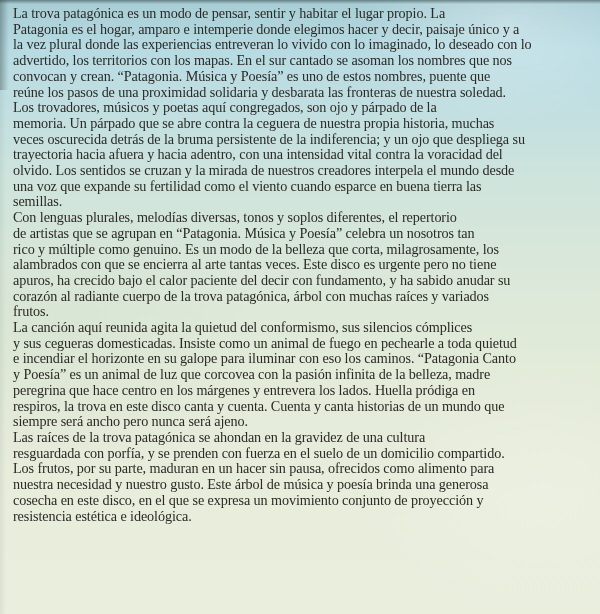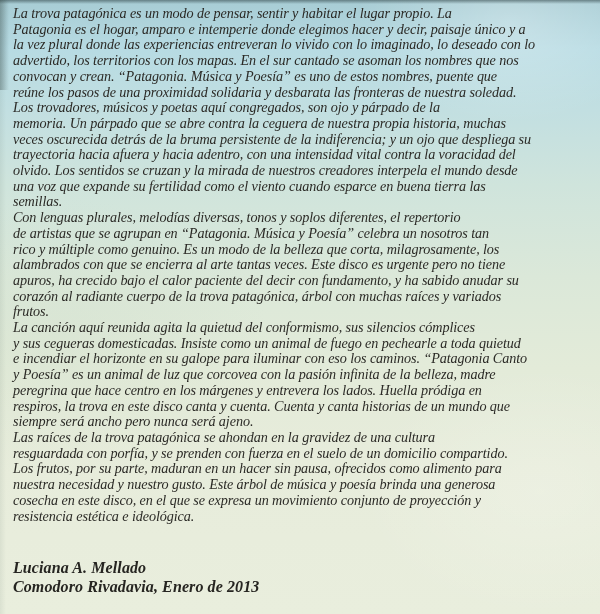--- a/index.html
+++ b/index.html
@@ -16,21 +16,20 @@
       linear-gradient(180deg,
         #a7ccd4 0%,
         #b7dbe3 8%,
         #c2dfe1 18%,
         #cfe4dc 30%,
         #dbe8d9 45%,
         #e3ebd9 60%,
         #e7ecdb 75%,
         #e9eedd 100%);
     font-family: "Liberation Serif", "DejaVu Serif", serif;
-    font-style: italic;
   }
   
   .scan-texture {
     position: absolute;
     inset: 0;
     pointer-events: none;
     background:
       radial-gradient(220px 140px at 85% 4%, rgba(255,255,255,0.28), rgba(255,255,255,0) 70%),
       radial-gradient(300px 200px at 10% 55%, rgba(190,210,190,0.18), rgba(190,210,190,0) 70%),
       radial-gradient(260px 180px at 90% 80%, rgba(255,255,250,0.20), rgba(255,255,250,0) 70%);
@@ -121,18 +120,14 @@
 peregrina que hace centro en los márgenes y entrevera los lados. Huella pródiga en
 respiros, la trova en este disco canta y cuenta. Cuenta y canta historias de un mundo que
 siempre será ancho pero nunca será ajeno.</p>
     <p class="body-paragraph">Las raíces de la trova patagónica se ahondan en la gravidez de una cultura
 resguardada con porfía, y se prenden con fuerza en el suelo de un domicilio compartido.
 Los frutos, por su parte, maduran en un hacer sin pausa, ofrecidos como alimento para
 nuestra necesidad y nuestro gusto. Este árbol de música y poesía brinda una generosa
 cosecha en este disco, en el que se expresa un movimiento conjunto de proyección y
 resistencia estética e ideológica.</p>
 
-    <div class="signature">
-      <p class="signature-line">Luciana A. Mellado</p>
-      <p class="signature-line">Comodoro Rivadavia, Enero de 2013</p>
-    </div>
   </div>
 </div>
 
 </body></html>

